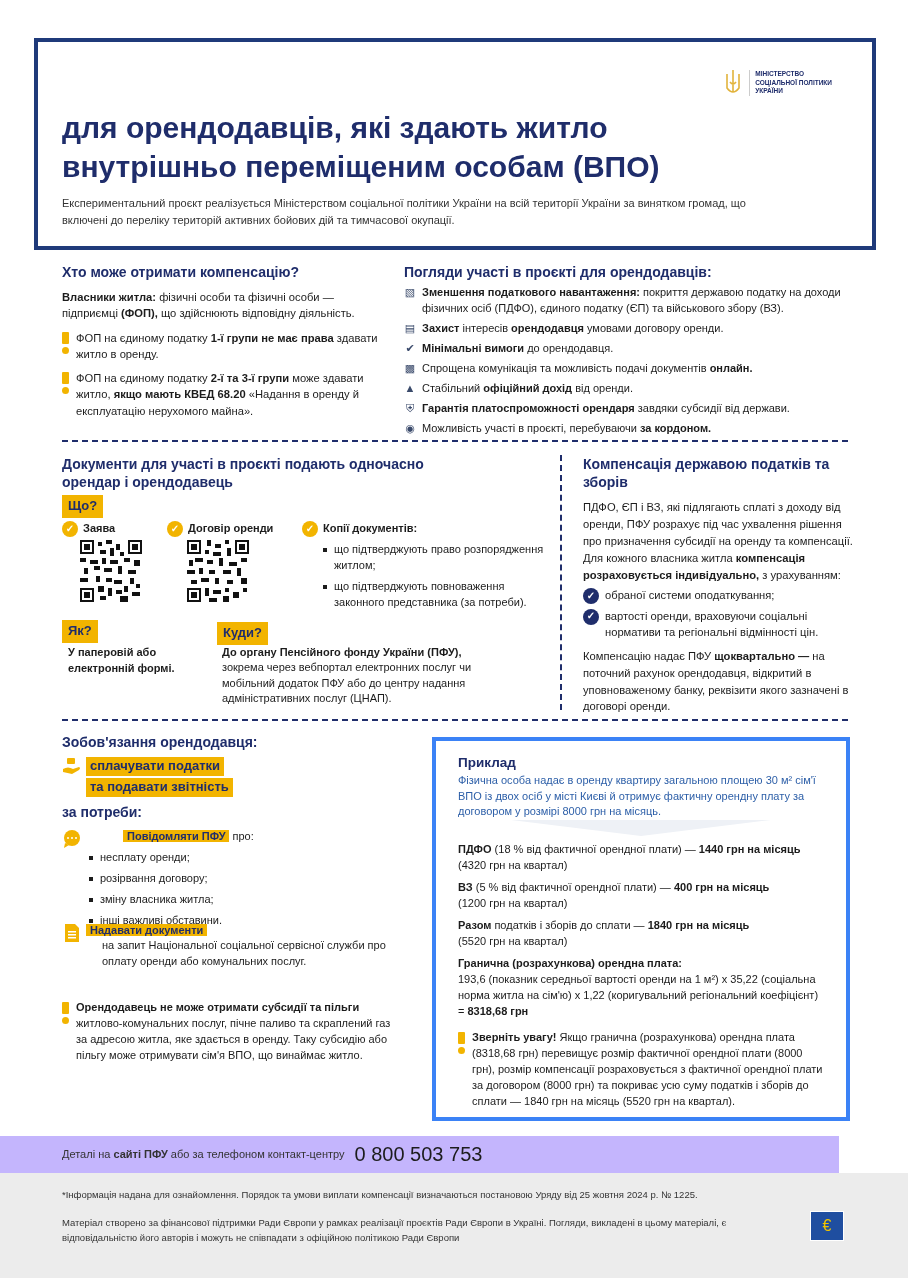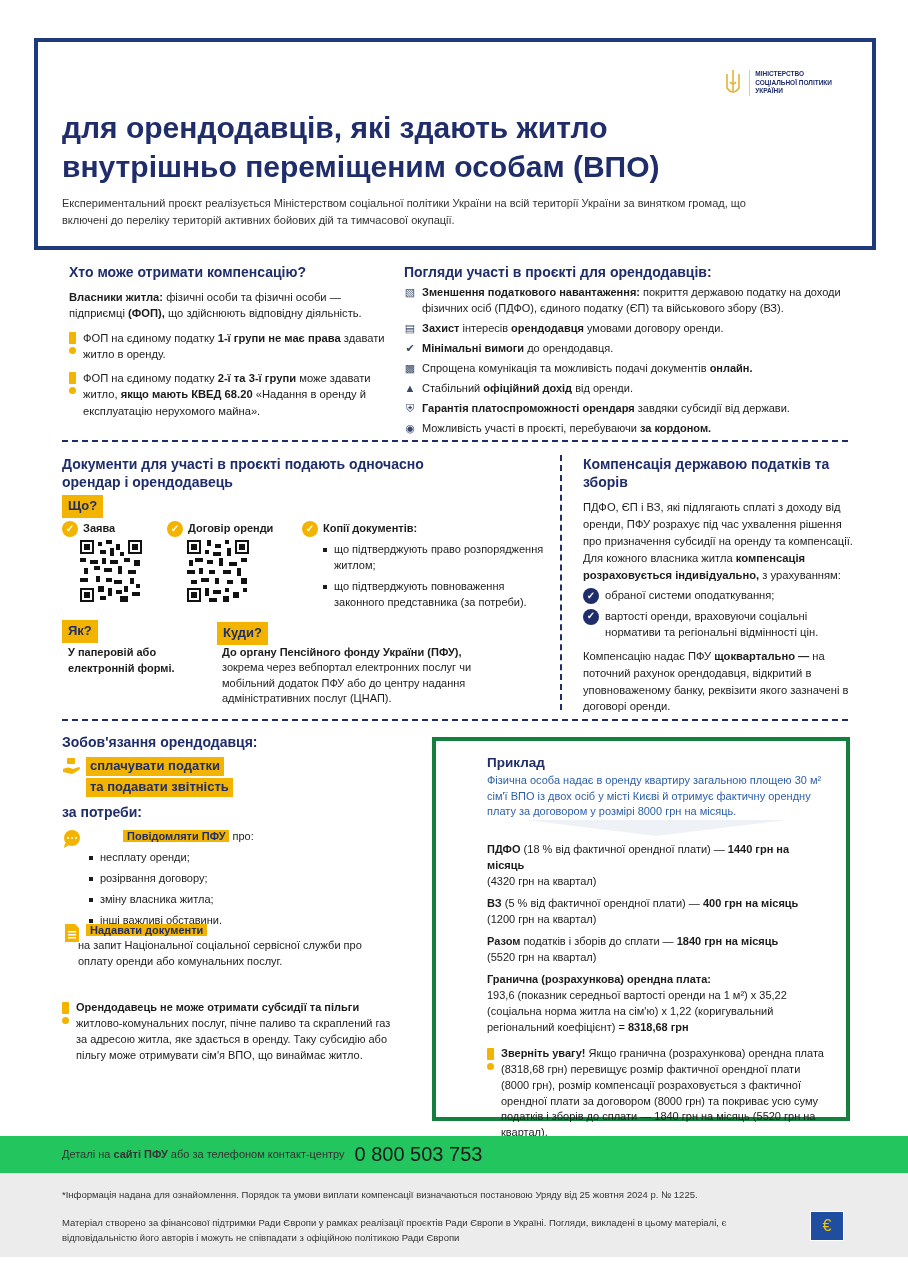--- a/index.html
+++ b/index.html
@@ -17,21 +17,21 @@
   #ministry{right:40px;top:26px;display:flex;align-items:center;gap:6px;}
   #ministry .trident{width:20px;height:30px;}
   #ministry .mtext{font-size:6.5px;font-weight:700;color:#1f2d6b;line-height:1.3;border-left:1px solid #ccc;padding-left:5px;}
 
   h2.sec{font-size:14px;font-weight:700;color:#1f2d6b;line-height:1.3;}
   .warnmark{display:inline-block;width:8px;position:absolute;left:0;top:2px;}
   .warnmark .bar{width:7px;height:12px;background:#f2b400;border-radius:1px;}
   .warnmark .dot{width:7px;height:7px;background:#f2b400;border-radius:50%;margin-top:3px;}
 
   
-  #who{left:62px;top:263px;width:320px;margin-left:7px;}
+  #who{left:62px;top:263px;width:320px;}
   #who p{font-size:11.2px;margin-top:8px;}
   .warnp{position:relative;padding-left:14px;}
 
   
   #benefits{left:404px;top:263px;width:460px;}
   #benefits ul{list-style:none;margin-top:4px;}
   #benefits li{position:relative;padding-left:18px;font-size:11px;margin-bottom:4px;}
   #benefits li .ic{position:absolute;left:0;top:1px;width:12px;height:12px;color:#3a4a6b;font-size:11px;line-height:12px;text-align:center;}
 
   .dash-h{height:0;border-top:2px dashed #1f2d6b;}
@@ -57,32 +57,32 @@
   #comp .cl{position:relative;padding-left:22px;margin-top:4px;font-size:11.2px;}
   #comp .cl .chk{position:absolute;left:0;top:1px;}
 
   
   #oblig{left:62px;top:733px;width:350px;}
   .hl{background:#f2b400;font-weight:700;color:#1f2d6b;padding:0 4px;}
   .hlbig{font-size:13px;display:inline-block;margin-bottom:2px;}
   .icbox{position:absolute;width:18px;height:18px;}
 
   
-  #example{left:432px;top:737px;width:418px;height:384px;border:4px solid #15803d;padding-left:29px;}
+  #example{left:432px;top:737px;width:418px;height:384px;border:4px solid #3b82f6;}
   #example .inner{padding:12px 22px;}
   #ex-title{font-size:13.5px;font-weight:700;color:#1f2d6b;}
   #ex-desc{color:#2d5fa8;font-size:11px;line-height:1.45;}
   .ex-arrow{width:0;height:0;border-left:130px solid transparent;border-right:130px solid transparent;border-top:16px solid #eef1f6;margin:0 auto 4px;}
   .exp{font-size:11px;margin-top:6px;line-height:1.45;}
 
   
-  #bar{left:0;top:1136px;width:908px;height:37px;background:#22c55e;display:flex;align-items:center;padding-left:62px;}
+  #bar{left:0;top:1136px;width:839px;height:37px;background:#c4b5fd;display:flex;align-items:center;padding-left:62px;}
   #bar .t{font-size:11px;color:#333;}
   #bar .phone{font-size:20px;font-weight:400;color:#1c1c1c;margin-left:10px;}
-  #foot{left:0;top:1173px;width:908px;height:84px;background:#ececec;}
+  #foot{left:0;top:1173px;width:908px;height:105px;background:#ececec;}
   #foot .n1{position:absolute;left:62px;top:15px;font-size:9.5px;color:#333;}
   #foot .n2{position:absolute;left:62px;top:43px;width:730px;font-size:9.5px;color:#333;line-height:1.55;}
   #coe{position:absolute;left:810px;top:38px;width:34px;height:30px;background:#1f4ea0;display:flex;align-items:center;justify-content:center;color:#f2c400;font-size:16px;border:1px solid #fff;}
 </style>
 </head>
 <body>
 
 <div id="header" class="abs">
   <div id="title2" class="abs">для орендодавців, які здають житло</div>
   <div id="title3" class="abs">внутрішньо переміщеним особам (ВПО)</div>
@@ -295,21 +295,21 @@
     <li>інші важливі обставини.</li>
   </ul>
 
   <svg class="icbox" style="left:2px;top:190px;width:16px;height:20px;" viewBox="0 0 16 20">
       <path d="M1 1 L11 1 L15 5 L15 19 L1 19 Z" fill="#f2b400"></path>
       <rect x="4" y="8" width="8" height="1.5" fill="#fff"></rect>
       <rect x="4" y="11" width="8" height="1.5" fill="#fff"></rect>
       <rect x="4" y="14" width="8" height="1.5" fill="#fff"></rect>
     </svg>
   <div class="abs" style="left:24px;top:190px;font-size:11px;"><span class="hl">Надавати документи</span></div>
-  <div class="abs" style="left:16px;top:205px;width:300px;font-size:11px;">на запит Національної соціальної сервісної служби про оплату оренди або комунальних послуг.</div>
+  <div class="abs" style="left:40px;top:205px;width:300px;font-size:11px;">на запит Національної соціальної сервісної служби про оплату оренди або комунальних послуг.</div>
 
   <div class="abs warnp" style="left:0;top:249px;width:340px;font-size:11px;">
     <span class="warnmark">
         <span class="bar" style="display:block"></span>
         <span class="dot" style="display:block"></span>
       </span>
     <b>Орендодавець не може отримати субсидії та пільги</b><span> житлово-комунальних послуг, пічне паливо та скраплений газ за адресою житла, яке здається в оренду. Таку субсидію або пільгу може отримувати сім'я ВПО, що винаймає житло.</span>
   </div>
 
   <div class="abs warnp" style="left:0;top:333px;width:340px;font-size:11px;">

